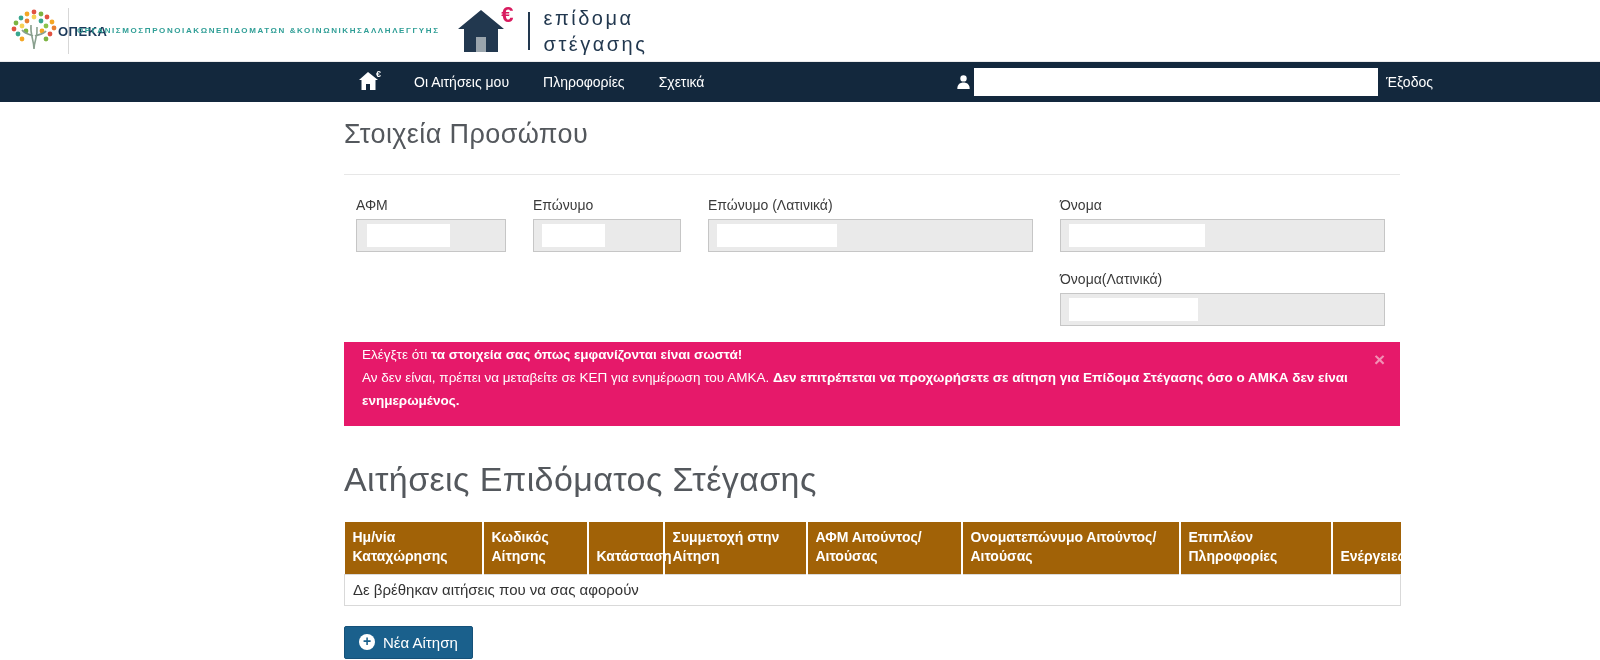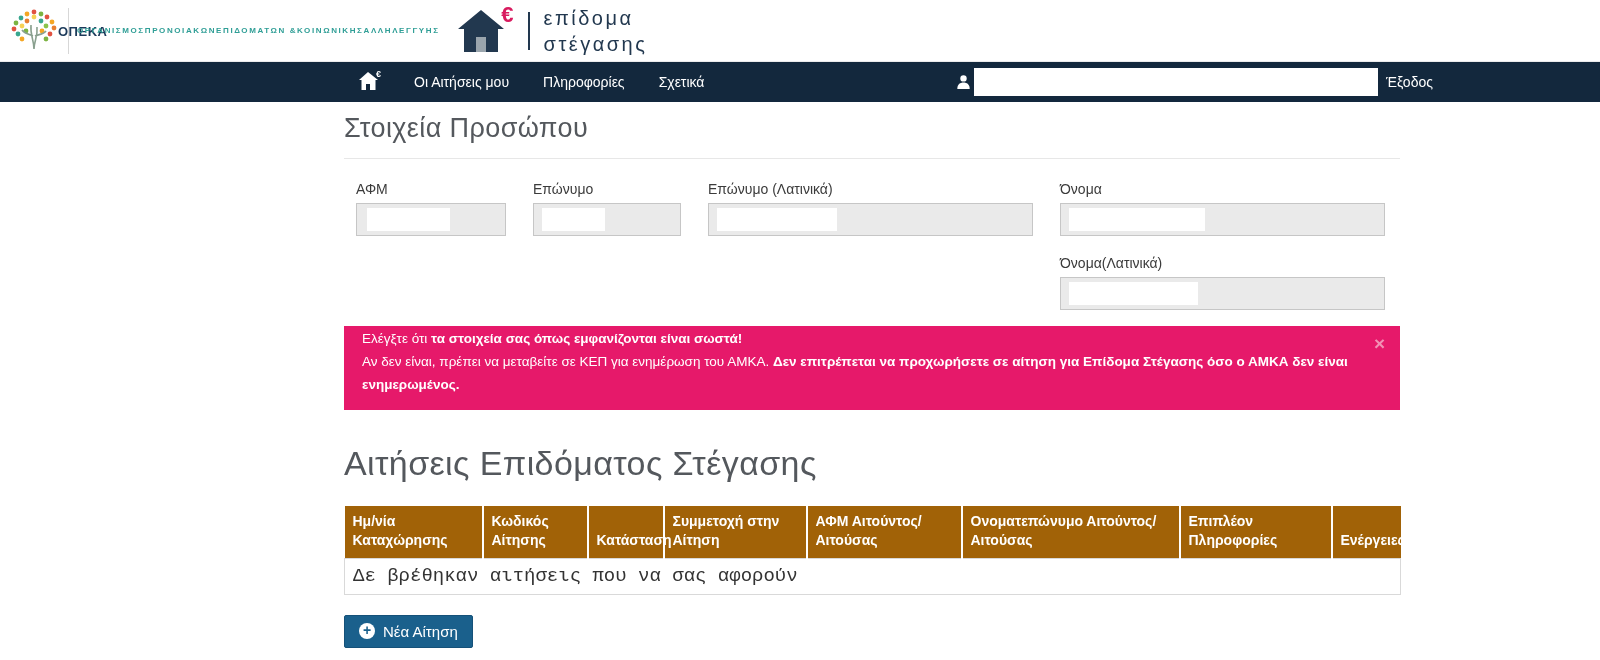--- a/index.html
+++ b/index.html
@@ -25,39 +25,39 @@
   .nav-left { position: absolute; left: 344px; top: 0; height: 40px; display: flex; align-items: stretch; }
   .nav-item { display: flex; align-items: center; padding: 0 17px; color: #fff; font-size: 14px; cursor: pointer; }
   .nav-home { padding: 0 14px; }
   .nav-home .mini-euro { color: #fff; font-size: 9px; font-weight: 700; position: relative; top: -8px; left: -2px; }
   .nav-user-icon { position: absolute; left: 957px; top: 13px; }
   .nav-user-box { position: absolute; left: 974px; top: 6px; width: 404px; height: 28px; background: #fff; border: 0; }
   .nav-logout { position: absolute; left: 1386px; top: 0; height: 40px; display: flex; align-items: center; color: #fff; font-size: 14px; cursor: pointer; }
 
   
   .container { position: absolute; left: 344px; top: 102px; width: 1056px; }
-  .section-title { font-size: 27px; font-weight: 300; color: #54585d; letter-spacing: 0.4px; margin-top: 11px; padding-bottom: 14px; border-bottom: 1px solid #e7e7e7; }
+  .section-title { font-size: 27px; font-weight: 300; color: #54585d; letter-spacing: 0.4px; margin-top: 17px; padding-bottom: 24px; border-bottom: 1px solid #e7e7e7; }
 
   .form-grid { display: grid; grid-template-columns: 150px 148px 325px 325px; column-gap: 27px; row-gap: 19px; margin: 22px 0 0 12px; }
   .form-field label { display: block; font-size: 14px; color: #3b3b3b; margin-bottom: 6px; }
   .field-box { position: relative; height: 33px; background: #eaeaea; border: 1px solid #c6c6c6; }
   .redact { position: absolute; top: 4px; bottom: 4px; background: #fff; }
   .col3 { grid-column: 3; } .col4 { grid-column: 4; }
 
   
   .alert { position: relative; margin-top: 16px; background: #e6196a; color: #fff; padding: 2px 44px 13px 18px; font-size: 13.5px; line-height: 1.7; }
   .alert b { font-weight: 700; }
   .alert-close { position: absolute; right: 15px; top: 8px; color: #f291b5; font-size: 19px; font-weight: 700; cursor: pointer; line-height: 1; }
 
   
   .apps-title { font-size: 34px; font-weight: 300; color: #54585d; letter-spacing: 0.4px; margin: 34px 0 23px; }
   table.apps { width: 100%; border-collapse: collapse; table-layout: fixed; }
   table.apps th { background: #a16207; color: #fff; font-size: 14px; font-weight: 700; text-align: left; vertical-align: bottom; padding: 6px 8px 8px; border-right: 2px solid #fff; line-height: 1.35; }
   table.apps th:last-child { border-right: 0; }
-  table.apps td { border: 1px solid #d9d9d9; padding: 6px 8px 7px; font-size: 19px; color: #333; background: #fff; font-family: Liberation Mono, monospace; }
+  table.apps td { border: 1px solid #d9d9d9; padding: 6px 8px 7px; font-size: 15px; color: #333; background: #fff; }
 
   .new-app-btn { margin-top: 20px; display: inline-flex; align-items: center; gap: 8px; background: #1a608c; border: 1px solid #155179; color: #fff; font-size: 15px; padding: 7px 14px; border-radius: 2px; cursor: pointer; font-family: inherit; }
   .plus-disc { display: inline-block; width: 16px; height: 16px; border-radius: 50%; background: #fff; color: #1a608c; font-weight: 700; font-size: 14px; line-height: 15px; text-align: center; }
 </style>
 </head>
 <body>
 
 <div class="site-header">
   <div class="brand-wrap">
     <div class="opeka-logo">

